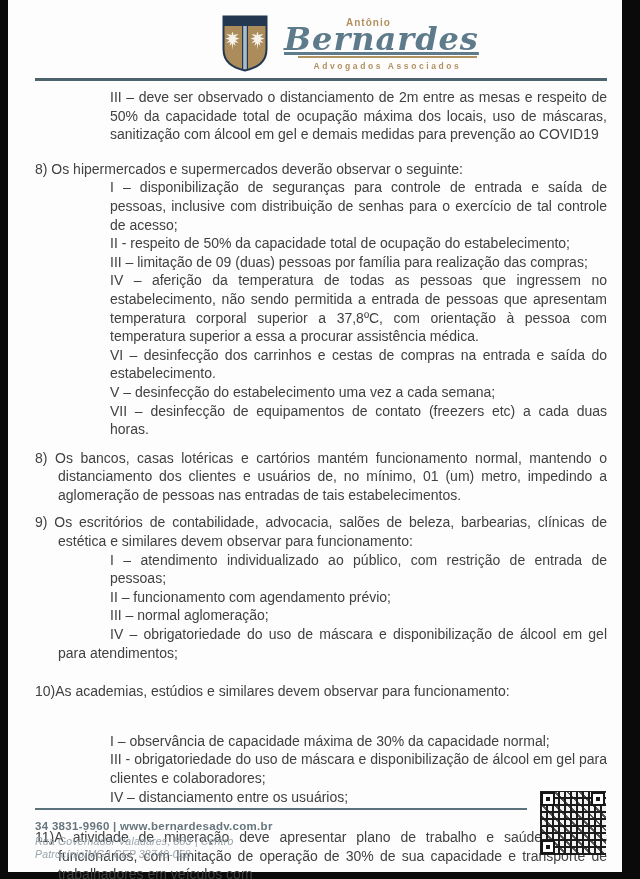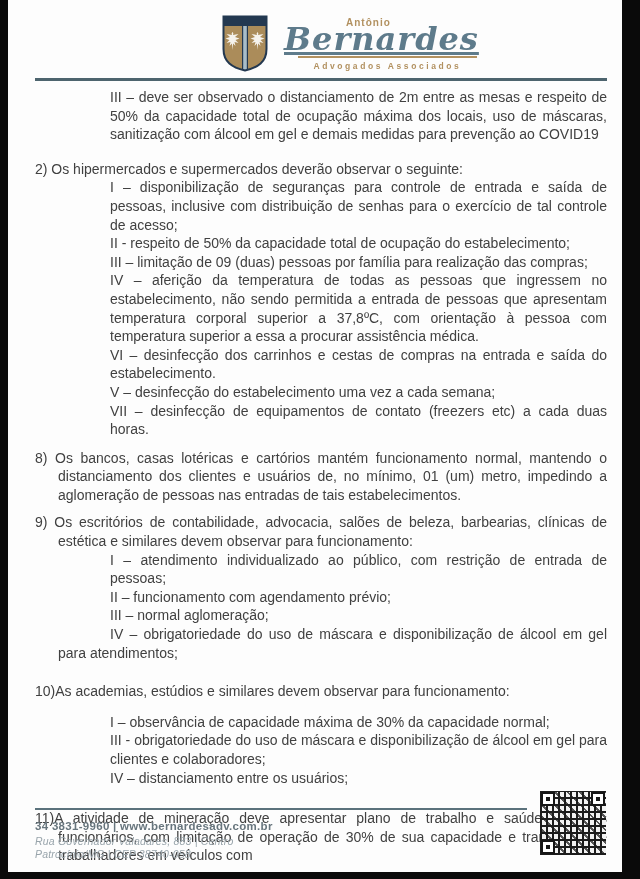--- a/index.html
+++ b/index.html
@@ -98,36 +98,36 @@
           <div class="brand-rule"></div>
           <div class="brand-sub">Advogados Associados</div>
         </div>
       </div>
     </header>
 
     <div class="divider"></div>
 
     <main class="doc-body">
         <div class="blk sub" style="margin-top: 7px;">III – deve ser observado o distanciamento de 2m entre as mesas e respeito de 50% da capacidade total de ocupação máxima dos locais, uso de máscaras, sanitização com álcool em gel e demais medidas para prevenção ao COVID19</div>
-        <div class="blk item" style="margin-top: 16px;">2) Os hipermercados e supermercados deverão observar o seguinte:</div>
+        <div class="blk item" style="margin-top: 16px;">8) Os hipermercados e supermercados deverão observar o seguinte:</div>
         <div class="blk sub">I – disponibilização de seguranças para controle de entrada e saída de pessoas, inclusive com distribuição de senhas para o exercício de tal controle de acesso;</div>
         <div class="blk sub">II - respeito de 50% da capacidade total de ocupação do estabelecimento;</div>
         <div class="blk sub">III – limitação de 09 (duas) pessoas por família para realização das compras;</div>
         <div class="blk sub">IV – aferição da temperatura de todas as pessoas que ingressem no estabelecimento, não sendo permitida a entrada de pessoas que apresentam temperatura corporal superior a 37,8ºC, com orientação à pessoa com temperatura superior a essa a procurar assistência médica.</div>
         <div class="blk sub">VI – desinfecção dos carrinhos e cestas de compras na entrada e saída do estabelecimento.</div>
         <div class="blk sub">V – desinfecção do estabelecimento uma vez a cada semana;</div>
         <div class="blk sub">VII – desinfecção de equipamentos de contato (freezers etc) a cada duas horas.</div>
         <div class="blk item" style="margin-top: 10px;">8) Os bancos, casas lotéricas e cartórios mantém funcionamento normal, mantendo o distanciamento dos clientes e usuários de, no mínimo, 01 (um) metro, impedindo a aglomeração de pessoas nas entradas de tais estabelecimentos.</div>
         <div class="blk item" style="margin-top: 9px;">9) Os escritórios de contabilidade, advocacia, salões de beleza, barbearias, clínicas de estética e similares devem observar para funcionamento:</div>
         <div class="blk sub">I – atendimento individualizado ao público, com restrição de entrada de pessoas;</div>
         <div class="blk sub">II – funcionamento com agendamento prévio;</div>
         <div class="blk sub">III – normal aglomeração;</div>
         <div class="blk subhang">IV – obrigatoriedade do uso de máscara e disponibilização de álcool em gel para atendimentos;</div>
         <div class="blk item" style="margin-top: 20px;">10)As academias, estúdios e similares devem observar para funcionamento:</div>
-        <div class="blk sub" style="margin-top: 12px;">I – observância de capacidade máxima de 30% da capacidade normal;</div>
+        <div class="blk sub" style="margin-top: 31px;">I – observância de capacidade máxima de 30% da capacidade normal;</div>
         <div class="blk sub">III - obrigatoriedade do uso de máscara e disponibilização de álcool em gel para clientes e colaboradores;</div>
         <div class="blk sub">IV – distanciamento entre os usuários;</div>
         <div class="blk item" style="margin-top: 22px;">11)A atividade de mineração deve apresentar plano de trabalho e saúde de seus funcionários, com limitação de operação de 30% de sua capacidade e transporte de trabalhadores em veículos com</div>
       </main>
 
     <div class="footer-rule"></div>
 
     <div class="footer">
       <div class="footer-contact">34 3831-9960 | www.bernardesadv.com.br</div>
       <div class="footer-address">

